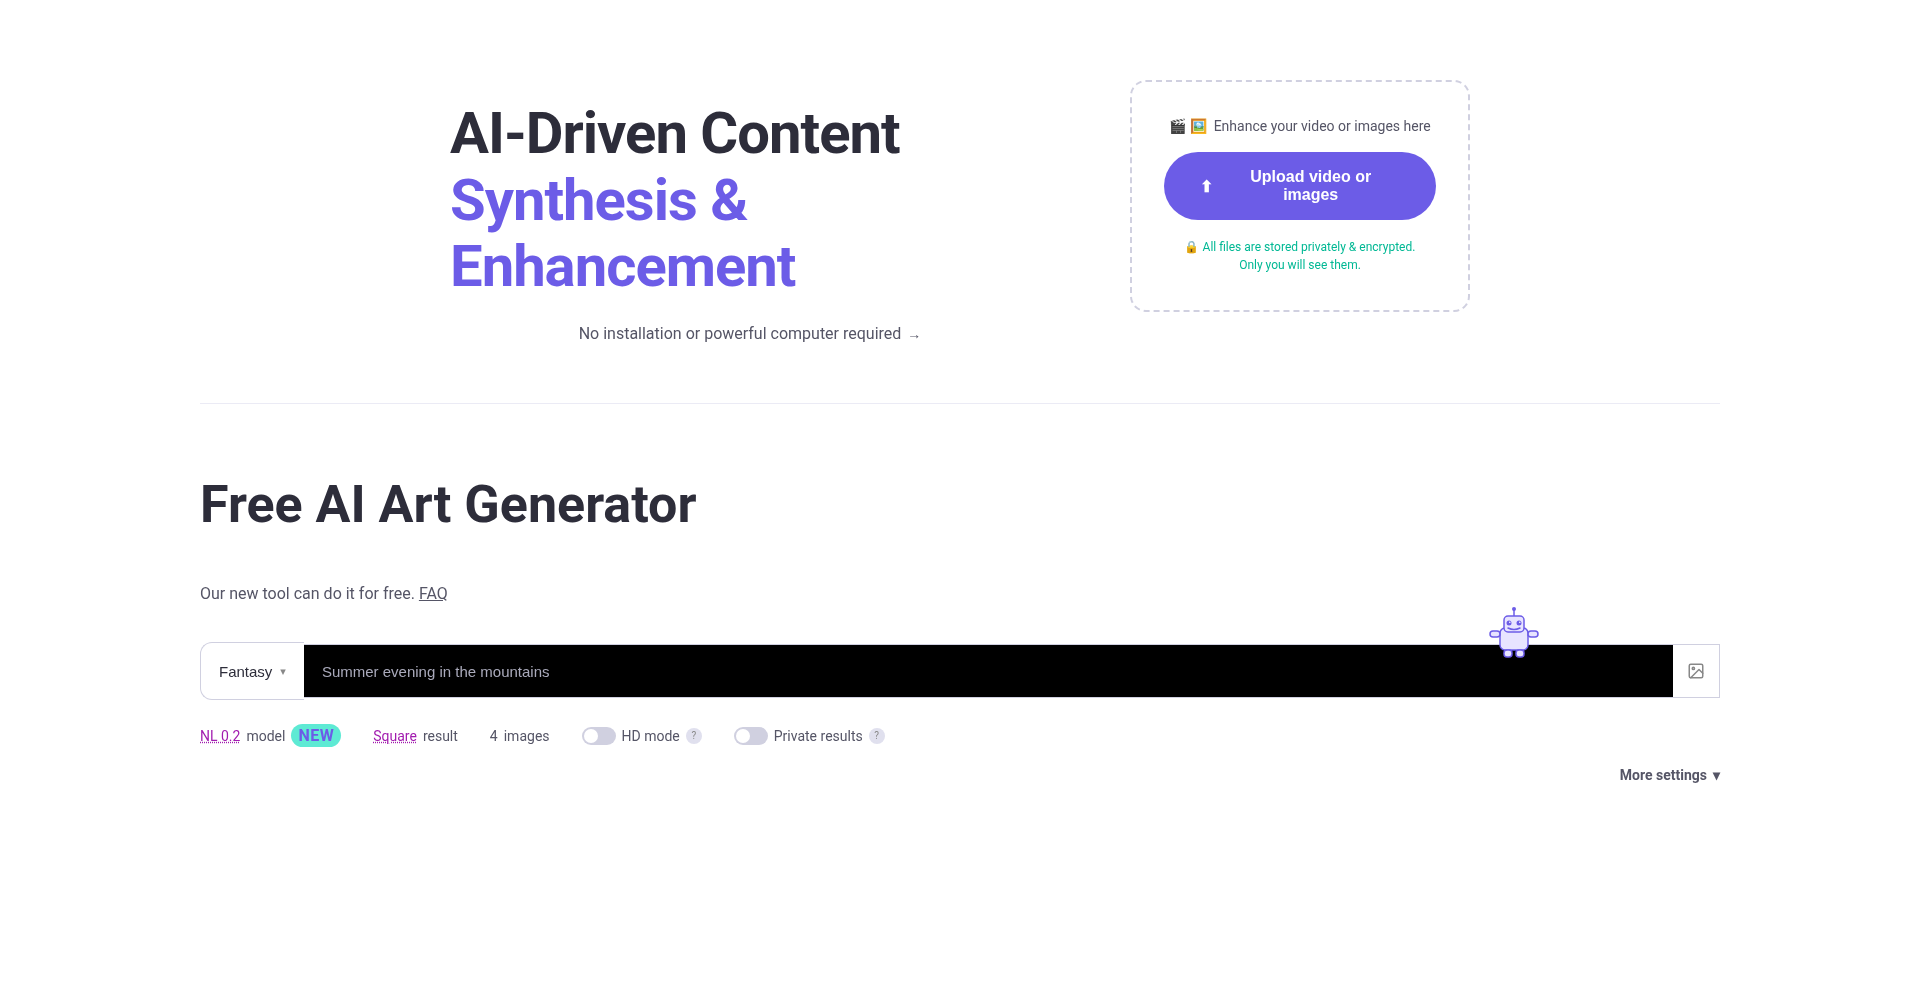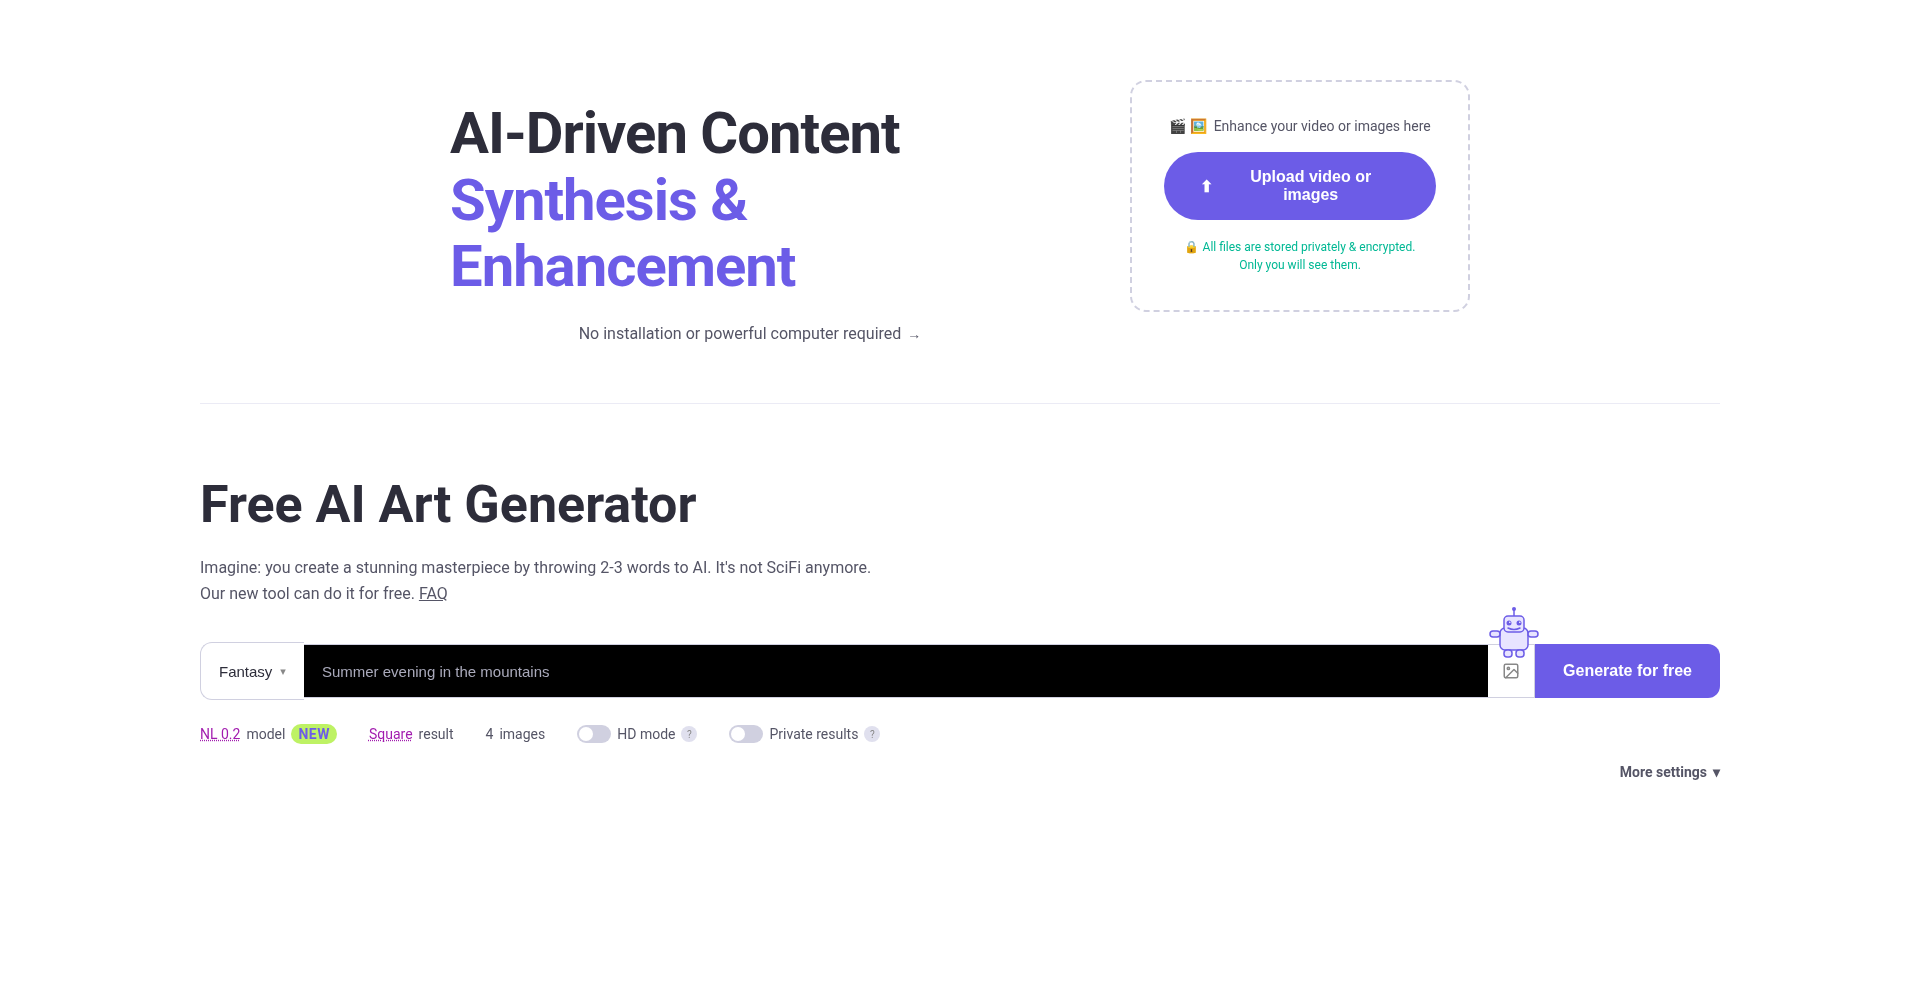--- a/index.html
+++ b/index.html
@@ -246,23 +246,23 @@
     }
 
     .setting-link {
       color: #a21caf;
       text-decoration: underline dotted;
       cursor: pointer;
       font-size: 14px;
     }
 
     .new-badge {
-      background: #bef264;
+      background: #5eead4;
       color: #6c5ce7;
-      font-size: 14px;
+      font-size: 16px;
       font-weight: 700;
       padding: 2px 7px;
       border-radius: 20px;
       text-transform: uppercase;
       letter-spacing: 0.5px;
     }
 
     .toggle-switch {
       width: 34px;
       height: 18px;
@@ -356,40 +356,37 @@
       <span>Only you will see them.</span>
     </div>
   </div>
 </div>
 
 <div class="divider"></div>
 
 <div class="generator-section">
   <h2 class="generator-title">Free AI Art Generator</h2>
   <p class="generator-description">
-    <span>Imagine: you create a stunning masterpiece by throwing 2-3 words to AI. It's not SciFi anymore.</span><br>
+    <br>
     <span>Our new tool can do it for free. </span><span class="faq-link">FAQ</span>
   </p>
 
   <div class="prompt-row">
     <button class="style-dropdown">
       <span>Fantasy</span>
       <span class="chevron-icon">▾</span>
     </button>
     <input class="prompt-input" type="text" placeholder="Summer evening in the mountains" style="">
     <button class="image-icon-btn">
       <svg width="18" height="18" viewBox="0 0 24 24" fill="none" stroke="#888" stroke-width="2" stroke-linecap="round" stroke-linejoin="round">
         <rect x="3" y="3" width="18" height="18" rx="2" ry="2"></rect>
         <circle cx="8.5" cy="8.5" r="1.5"></circle>
         <polyline points="21 15 16 10 5 21"></polyline>
       </svg>
     </button>
-    <button class="generate-button">
-      <span>Generate for free</span>
-    </button>
 
     <div class="robot-mascot">
       <svg width="52" height="52" viewBox="0 0 52 52" fill="none" xmlns="http://www.w3.org/2000/svg">
 
         <rect x="12" y="22" width="28" height="22" rx="5" fill="#e8e4ff" stroke="#6c5ce7" stroke-width="1.5"></rect>
 
         <rect x="16" y="10" width="20" height="16" rx="4" fill="#e8e4ff" stroke="#6c5ce7" stroke-width="1.5"></rect>
 
         <line x1="26" y1="10" x2="26" y2="4" stroke="#6c5ce7" stroke-width="1.5"></line>
         <circle cx="26" cy="3" r="2" fill="#6c5ce7"></circle>

